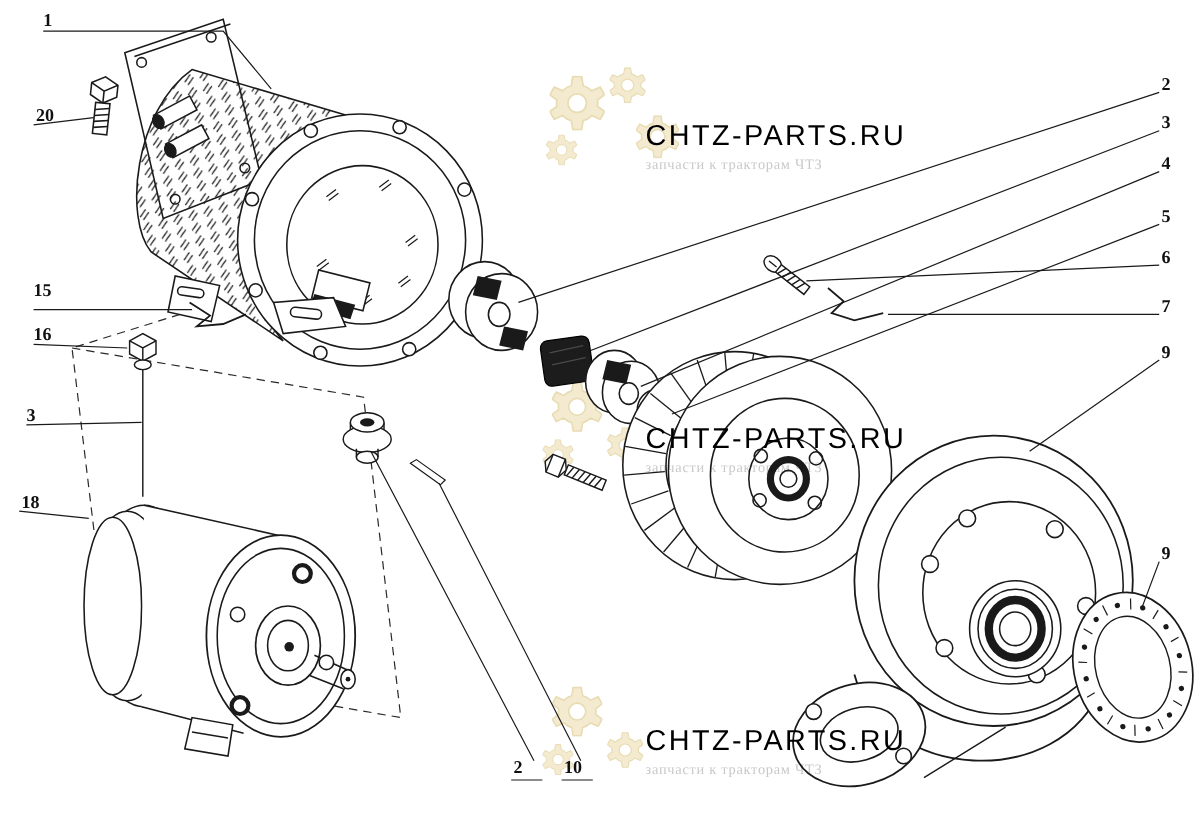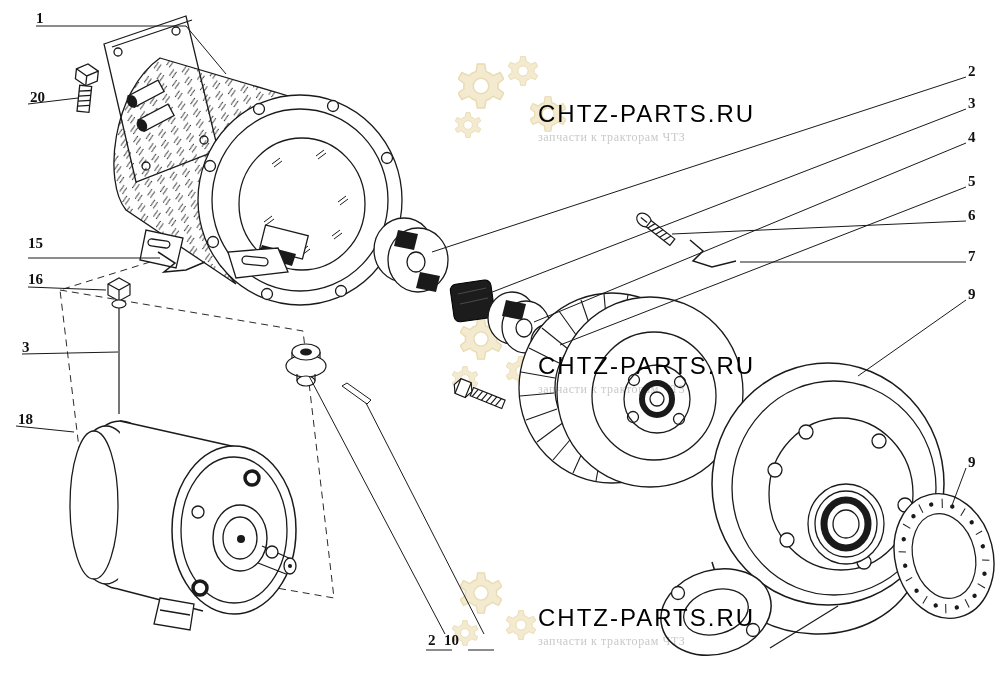--- a/index.html
+++ b/index.html
@@ -304,21 +304,21 @@
 
   <div class="label" style="left:36px;top:11px">1</div>
   <div class="label" style="left:968px;top:64px">2</div>
   <div class="label" style="left:968px;top:96px">3</div>
   <div class="label" style="left:968px;top:130px">4</div>
   <div class="label" style="left:968px;top:174px">5</div>
   <div class="label" style="left:968px;top:208px">6</div>
   <div class="label" style="left:968px;top:249px">7</div>
   <div class="label" style="left:968px;top:287px">9</div>
   <div class="label" style="left:968px;top:455px">9</div>
-  <div class="label" style="left:444px;top:633px">10</div>
+  <div class="label" style="left:470px;top:633px">10</div>
   <div class="label" style="left:428px;top:633px">2</div>
   <div class="label" style="left:18px;top:412px">18</div>
   <div class="label" style="left:22px;top:340px">3</div>
   <div class="label" style="left:28px;top:272px">16</div>
   <div class="label" style="left:28px;top:236px">15</div>
   <div class="label" style="left:30px;top:90px">20</div>
 
 </div>
 
 </body></html>

